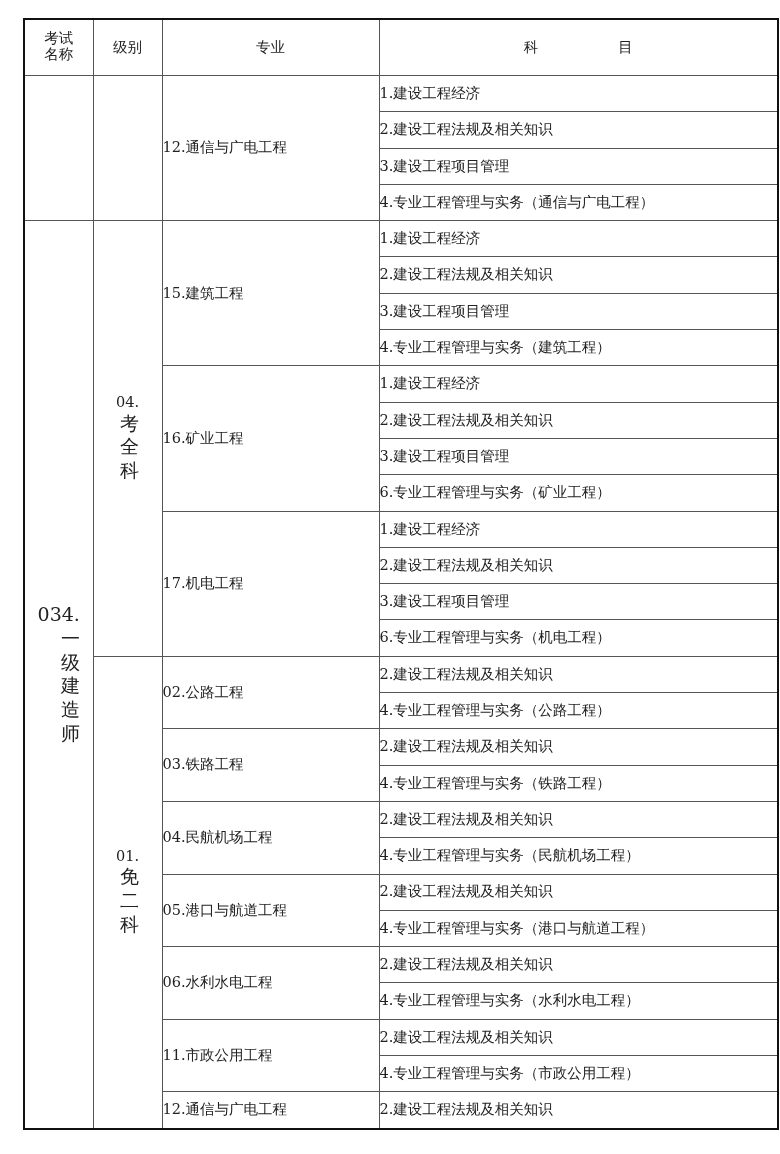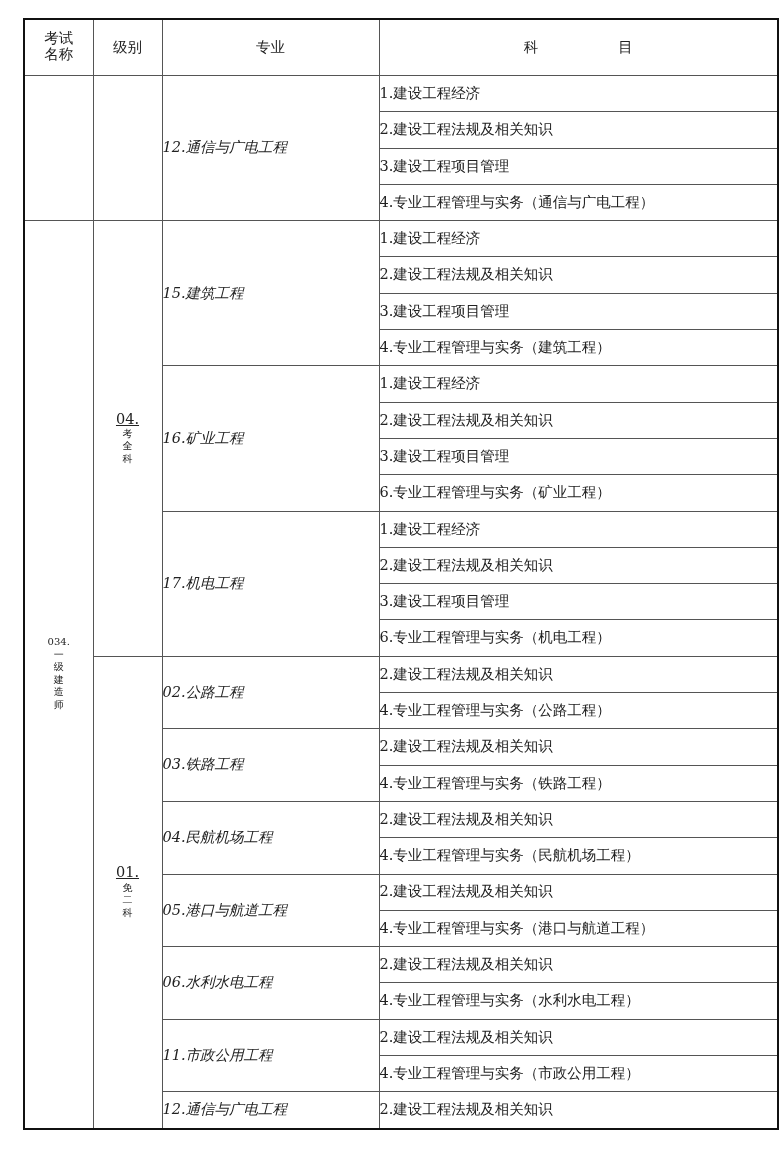--- a/index.html
+++ b/index.html
@@ -4,23 +4,23 @@
 <style>
   html, body { margin:0; padding:0; background:#ffffff; }
   body { width:780px; height:1154px; position:relative; overflow:hidden;
          font-family:"DejaVu Serif","Liberation Serif",serif; color:#222; }
   table.exam { position:absolute; left:23px; top:18px; width:754px;
                border-collapse:collapse; border:2.5px solid #111; table-layout:fixed; }
   table.exam td, table.exam th { border:1.3px solid #555; padding:0; font-weight:normal;
                font-size:14.5px; line-height:1.2; }
   th { height:55px; text-align:center; vertical-align:middle; }
   td.subj { height:35.3px; padding-left:9px; text-align:left; vertical-align:middle; white-space:nowrap; }
-  td.major { padding-left:8px; text-align:left; vertical-align:middle;font-style:italic; }
-  td.vert { text-align:center; vertical-align:middle;text-decoration:underline; }
-  .vtext { display:inline-block; width:1.2em; word-break:break-all; line-height:1.25; font-size:10px; }
+  td.major { padding-left:8px; text-align:left; vertical-align:middle; }
+  td.vert { text-align:center; vertical-align:middle; }
+  .vtext { display:inline-block; width:1.2em; word-break:break-all; line-height:1.25; font-size:19px;text-align:right; }
   .head-stack { display:inline-block; line-height:1.1; }
   .kemu span { display:inline-block; }
   .kemu .gap { width:80px; }
 </style>
 </head>
 <body>
 
 <table class="exam">
   <colgroup>
     <col style="width:69px">

